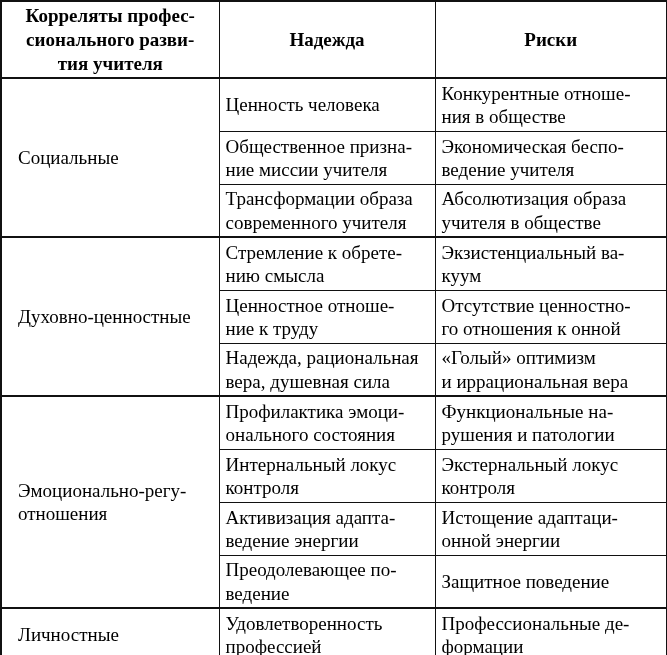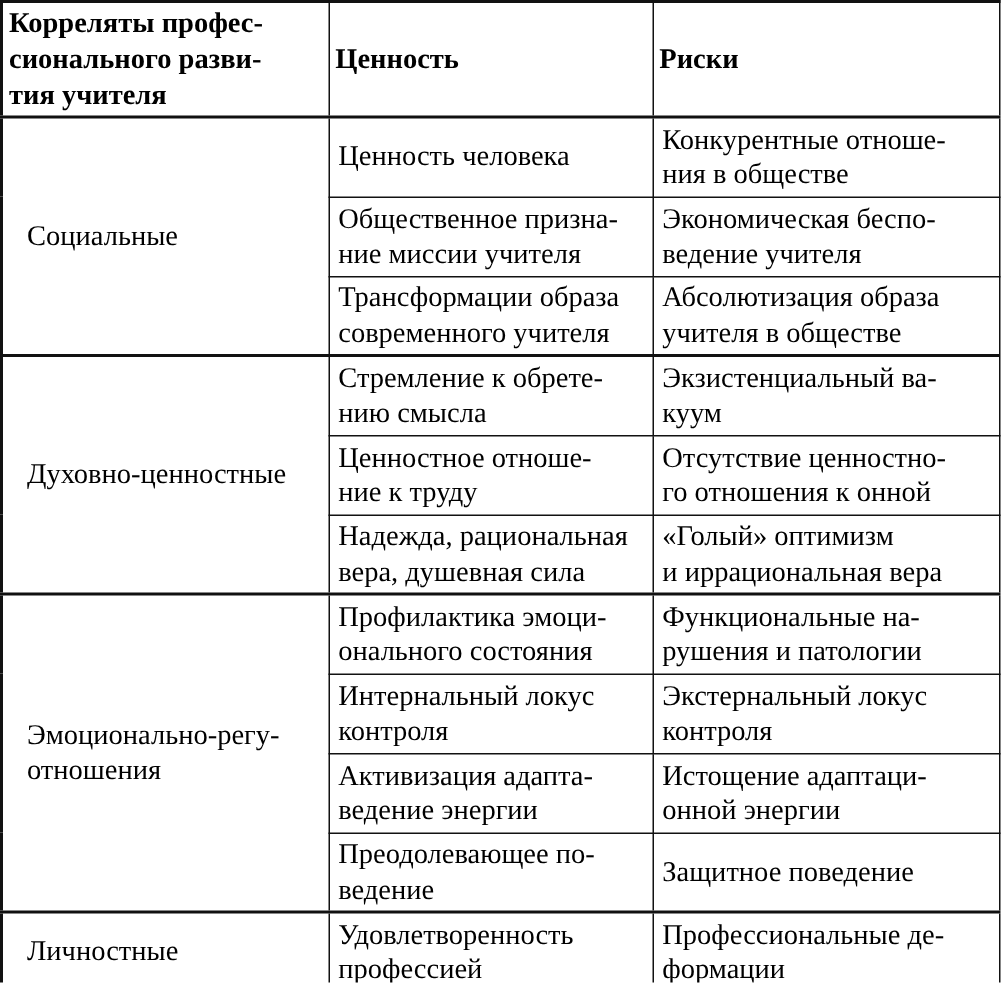--- a/index.html
+++ b/index.html
@@ -26,21 +26,21 @@
     white-space: pre-line;
     overflow: hidden;
     box-sizing: border-box;
   }
   thead tr { height: 73px; }
   tbody tr { height: 53px; }
   th {
     font-size: 19px;
     font-weight: bold;
     line-height: 1.25;
-    text-align: left;
+    text-align: center;
     vertical-align: middle;
     padding: 2px 4px;
   }
   td {
     font-size: 19px;
     line-height: 1.22;
     vertical-align: middle;
     text-align: left;
     padding: 2px 3px 2px 6px;
   }
@@ -57,21 +57,21 @@
     <colgroup>
       <col class="c1">
       <col class="c2">
       <col class="c3">
     </colgroup>
     <thead>
       <tr>
         <th>Корреляты профес-
 сионального разви-
 тия учителя</th>
-        <th>Ценность</th>
+        <th>Надежда</th>
         <th>Риски</th>
       </tr>
     </thead>
     <tbody>
 
       <tr class="group-start">
         <td class="grp" rowspan="3">Социальные</td>
         <td>Ценность человека</td>
         <td>Конкурентные отноше-
 ния в обществе</td>

